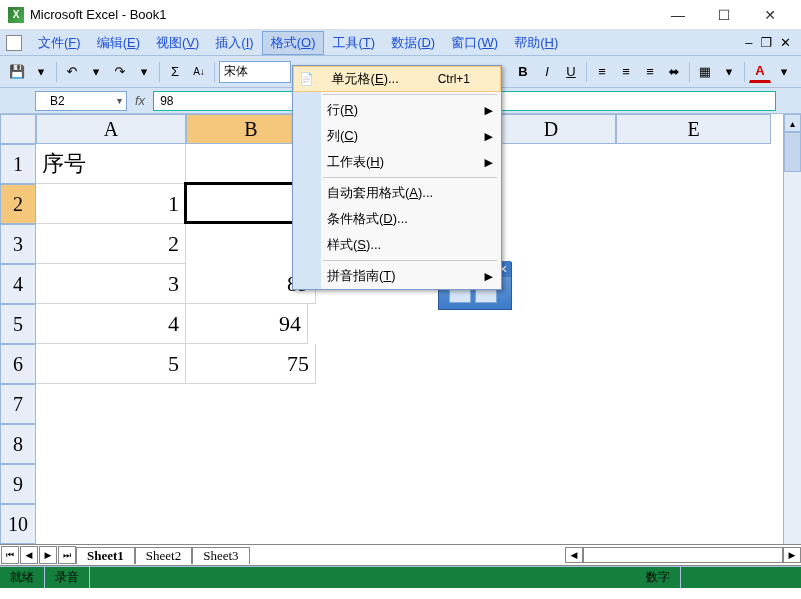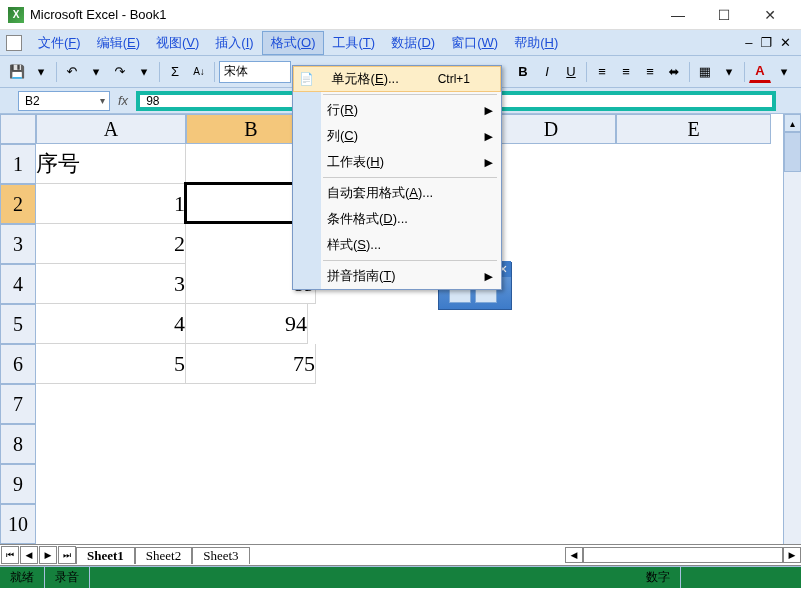--- a/index.html
+++ b/index.html
@@ -12,34 +12,34 @@
 .menu-bar .doc-icon { width: 16px; height: 16px; background: #fff; border: 1px solid #888; margin-right: 8px; }
 .menu-bar .menu-item { padding: 2px 8px; font-size: 13px; color: #1d4ed8; cursor: pointer; }
 .menu-bar .menu-item.active { background: #c2d5ed; border: 1px solid #7da7d8; }
 .menu-bar .spacer { flex: 1; }
 .menu-bar .mini-btn { padding: 0 4px; font-size: 13px; color: #000; cursor: pointer; }
 .toolbar { height: 32px; background: #d6e5f5; display: flex; align-items: center; padding: 0 6px; border-bottom: 1px solid #a6c0de; gap: 2px; }
 .tb-btn { width: 22px; height: 22px; display: flex; align-items: center; justify-content: center; border: 1px solid transparent; cursor: pointer; font-size: 13px; }
 .tb-sep { width: 1px; height: 20px; background: #a6c0de; margin: 0 2px; }
 .font-box { width: 72px; height: 22px; background: #fff; border: 1px solid #7da7d8; font-size: 12px; padding: 0 4px; display: flex; align-items: center; }
 .formula-bar { height: 26px; background: #d6e5f5; display: flex; align-items: center; border-bottom: 1px solid #a6c0de; }
-.name-box { width: 92px; height: 20px; background: #fff; border: 1px solid #7da7d8; margin-left: 18px; font-size: 12px; display: flex; align-items: center; padding: 0 6px; position: relative; }
+.name-box { width: 92px; height: 20px; background: #fff; border: 1px solid #7da7d8; margin-left: 35px; font-size: 12px; display: flex; align-items: center; padding: 0 14px; position: relative; }
 .name-box::after { content: "▾"; position: absolute; right: 4px; font-size: 10px; color: #555; }
 .fx-label { margin: 0 8px; font-style: italic; font-size: 13px; color: #555; }
-.formula-input { flex: 1; height: 20px; background: #fff; border: 4px solid #14b8a6; margin-right: 25px; font-size: 12px; padding: 0 6px; display: flex; align-items: center; }
+.formula-input { flex: 1; height: 20px; background: #fff; border: 1px solid #14b8a6; margin-right: 25px; font-size: 12px; padding: 0 6px; display: flex; align-items: center; }
 .grid-area { position: relative; height: 430px; display: flex; flex-direction: column; }
 .col-headers { display: flex; height: 30px; }
 .corner { width: 36px; background: #e8eef7; border: 1px solid #9db8d9; }
 .col-h { border: 1px solid #9db8d9; background: #e8eef7; display: flex; align-items: center; justify-content: center; font-size: 20px; font-family: "Times New Roman", serif; color: #000; }
 .col-h.selected, .row-h.selected { background: #f4c77b; }
 .grid-body { display: flex; flex: 1; position: relative; }
 .row-headers { width: 36px; display: flex; flex-direction: column; }
 .row-h { height: 40px; border: 1px solid #9db8d9; background: #e8eef7; display: flex; align-items: center; justify-content: center; font-size: 20px; font-family: "Times New Roman", serif; }
 .cells { position: relative; flex: 1; }
-.cell { position: absolute; border-right: 1px solid #d4d4d4; border-bottom: 1px solid #d4d4d4; display: flex; align-items: center; font-size: 22px; font-family: SimSun, serif; padding: 0 0; }
+.cell { position: absolute; border-right: 1px solid #d4d4d4; border-bottom: 1px solid #d4d4d4; display: flex; align-items: center; font-size: 22px; font-family: SimSun, serif; padding: 0 6px; }
 .cell.num { justify-content: flex-end; font-family: "Times New Roman", serif; }
 .active-cell { position: absolute; border: 3px solid #000; pointer-events: none; }
 .scroll-v { position: absolute; right: 0; top: 114px; width: 18px; height: 430px; background: #e8eef7; border-left: 1px solid #9db8d9; }
 .scroll-v .arrow { height: 18px; background: #d6e5f5; border: 1px solid #9db8d9; display: flex; align-items: center; justify-content: center; font-size: 10px; }
 .scroll-v .thumb { height: 40px; background: #c2d5ed; border: 1px solid #9db8d9; }
 .tabs-bar { height: 22px; background: #fff; display: flex; align-items: center; border-top: 1px solid #888; border-bottom: 1px solid #888; }
 .tab-nav { width: 18px; height: 18px; border: 1px solid #888; display: flex; align-items: center; justify-content: center; font-size: 9px; cursor: pointer; margin-left: 1px; }
 .sheet-tab { padding: 0 10px; font-size: 13px; border: 1px solid #888; border-bottom: none; cursor: pointer; background: #fff; font-family: "Times New Roman", serif; }
 .sheet-tab.active { font-weight: bold; }
 .tabs-bar .h-scroll { flex: 1; margin-left: 4px; display: flex; align-items: center; }

